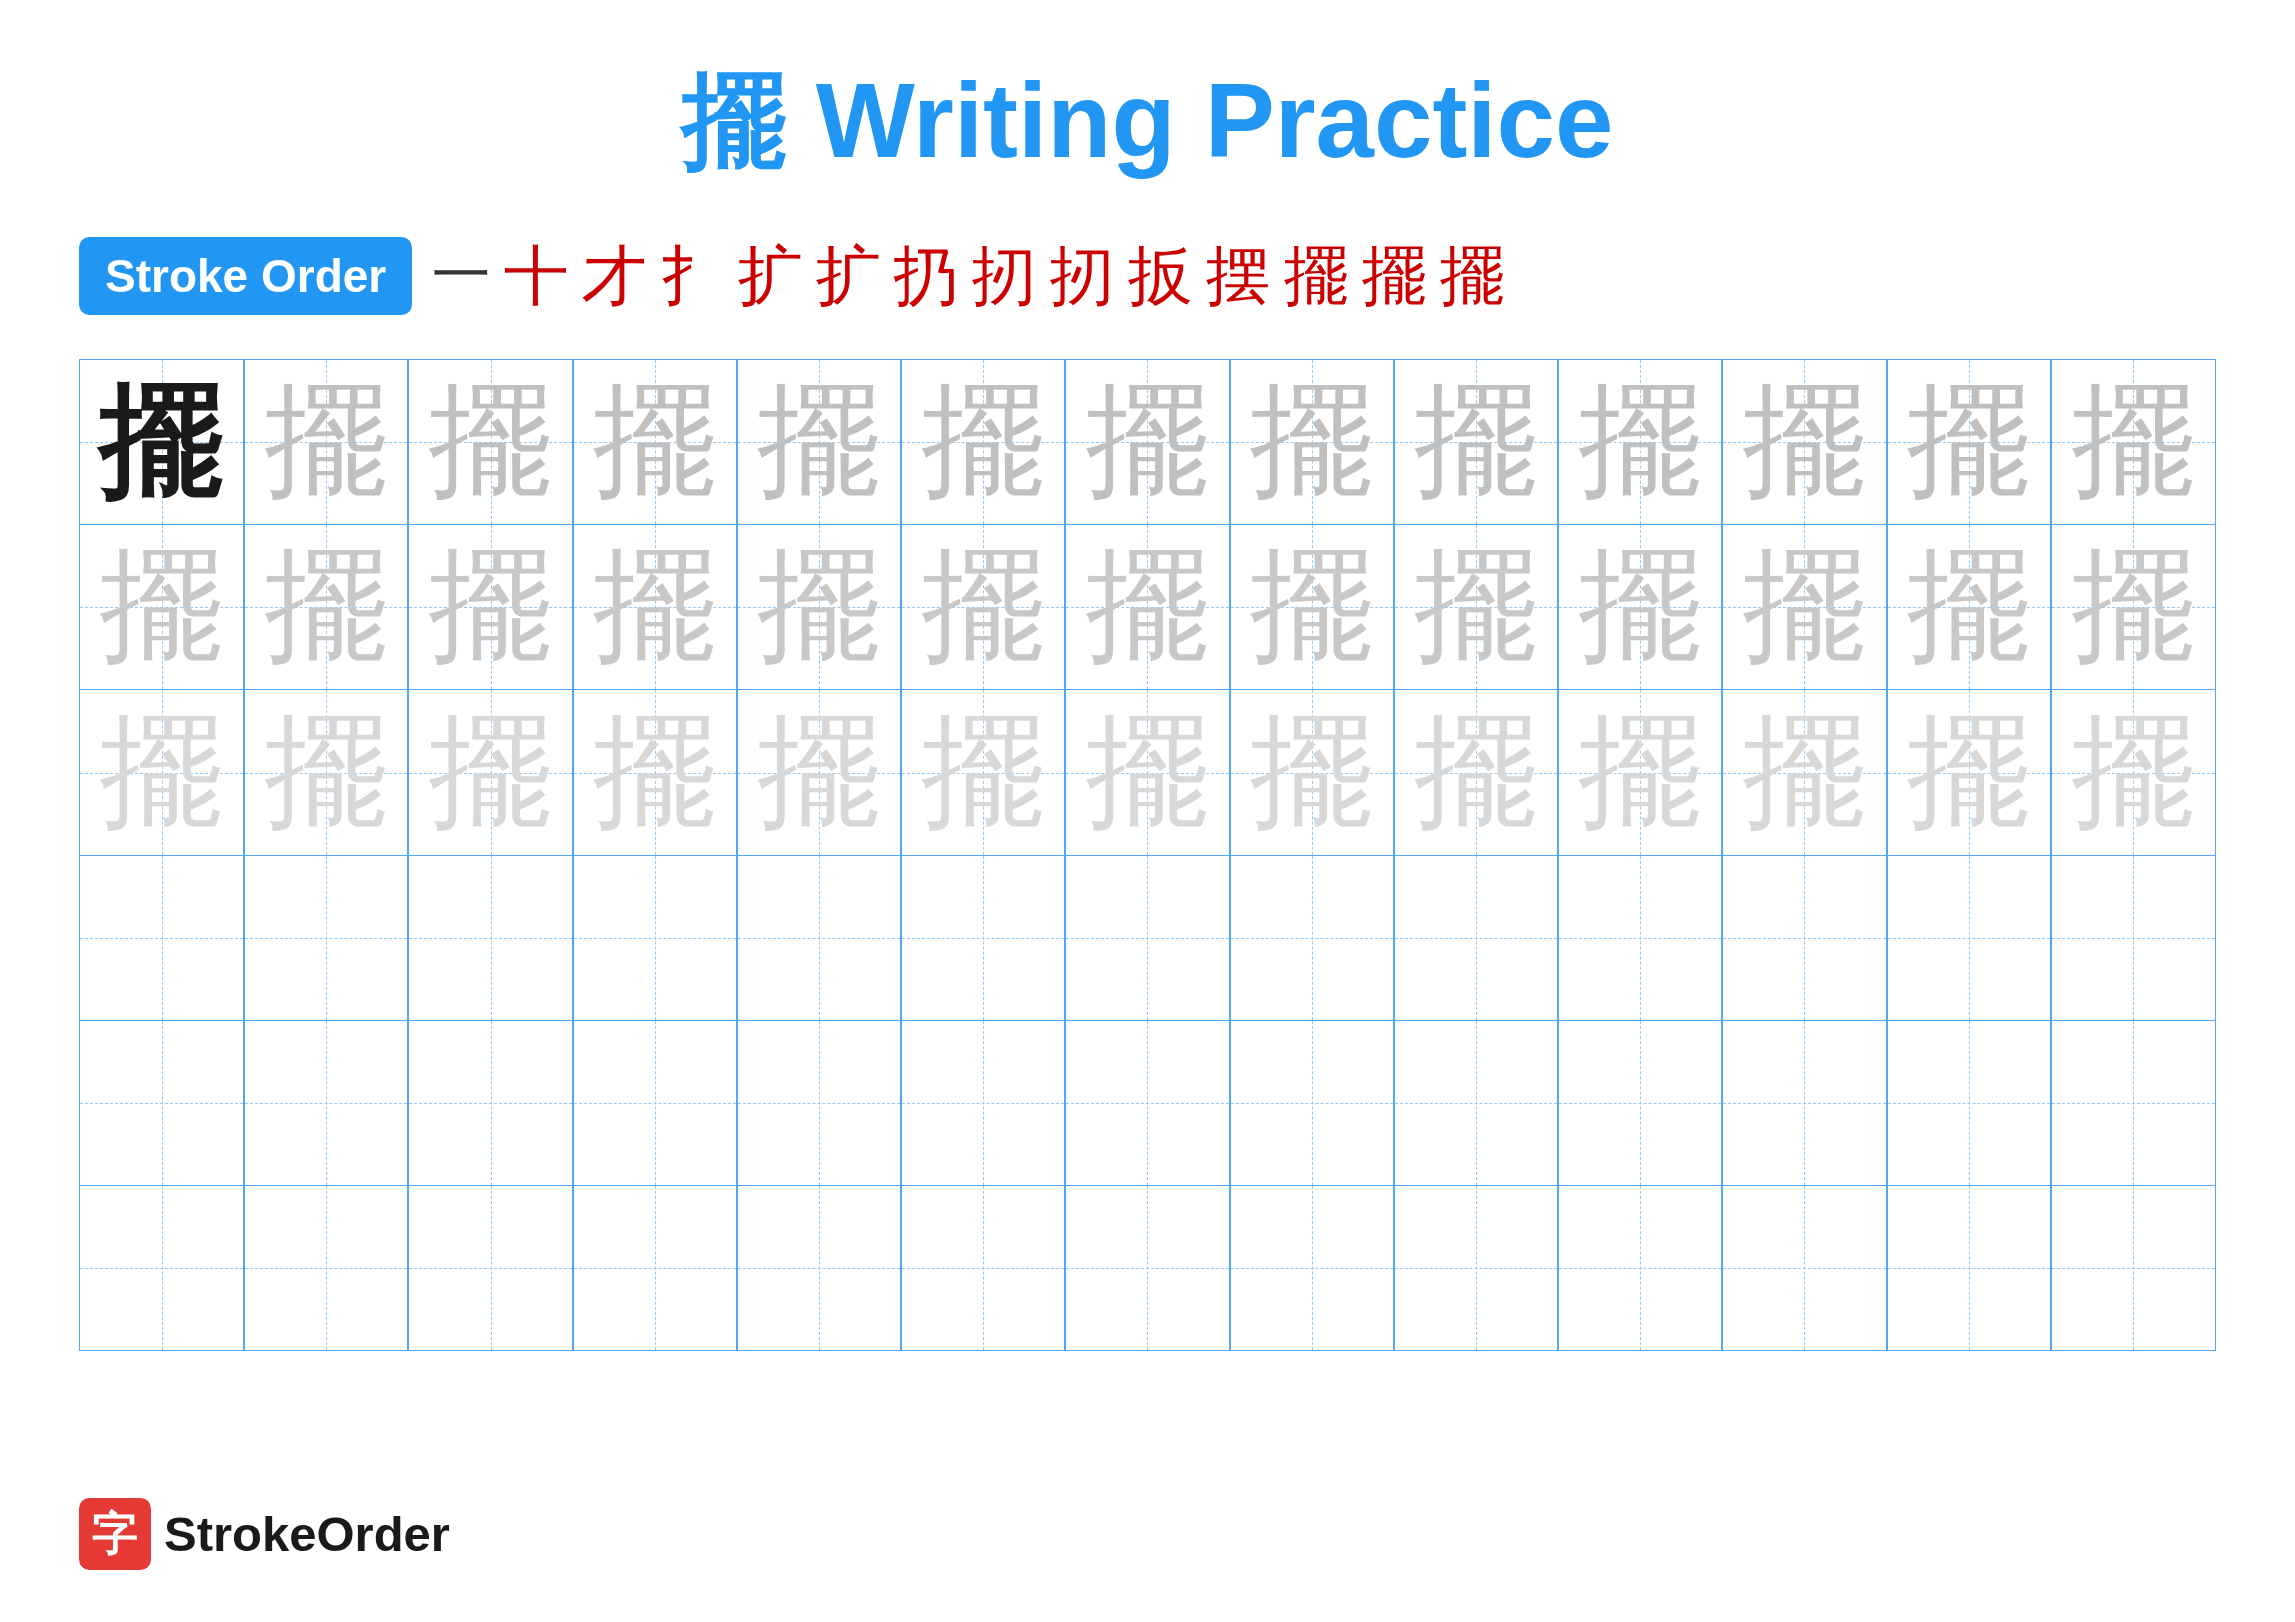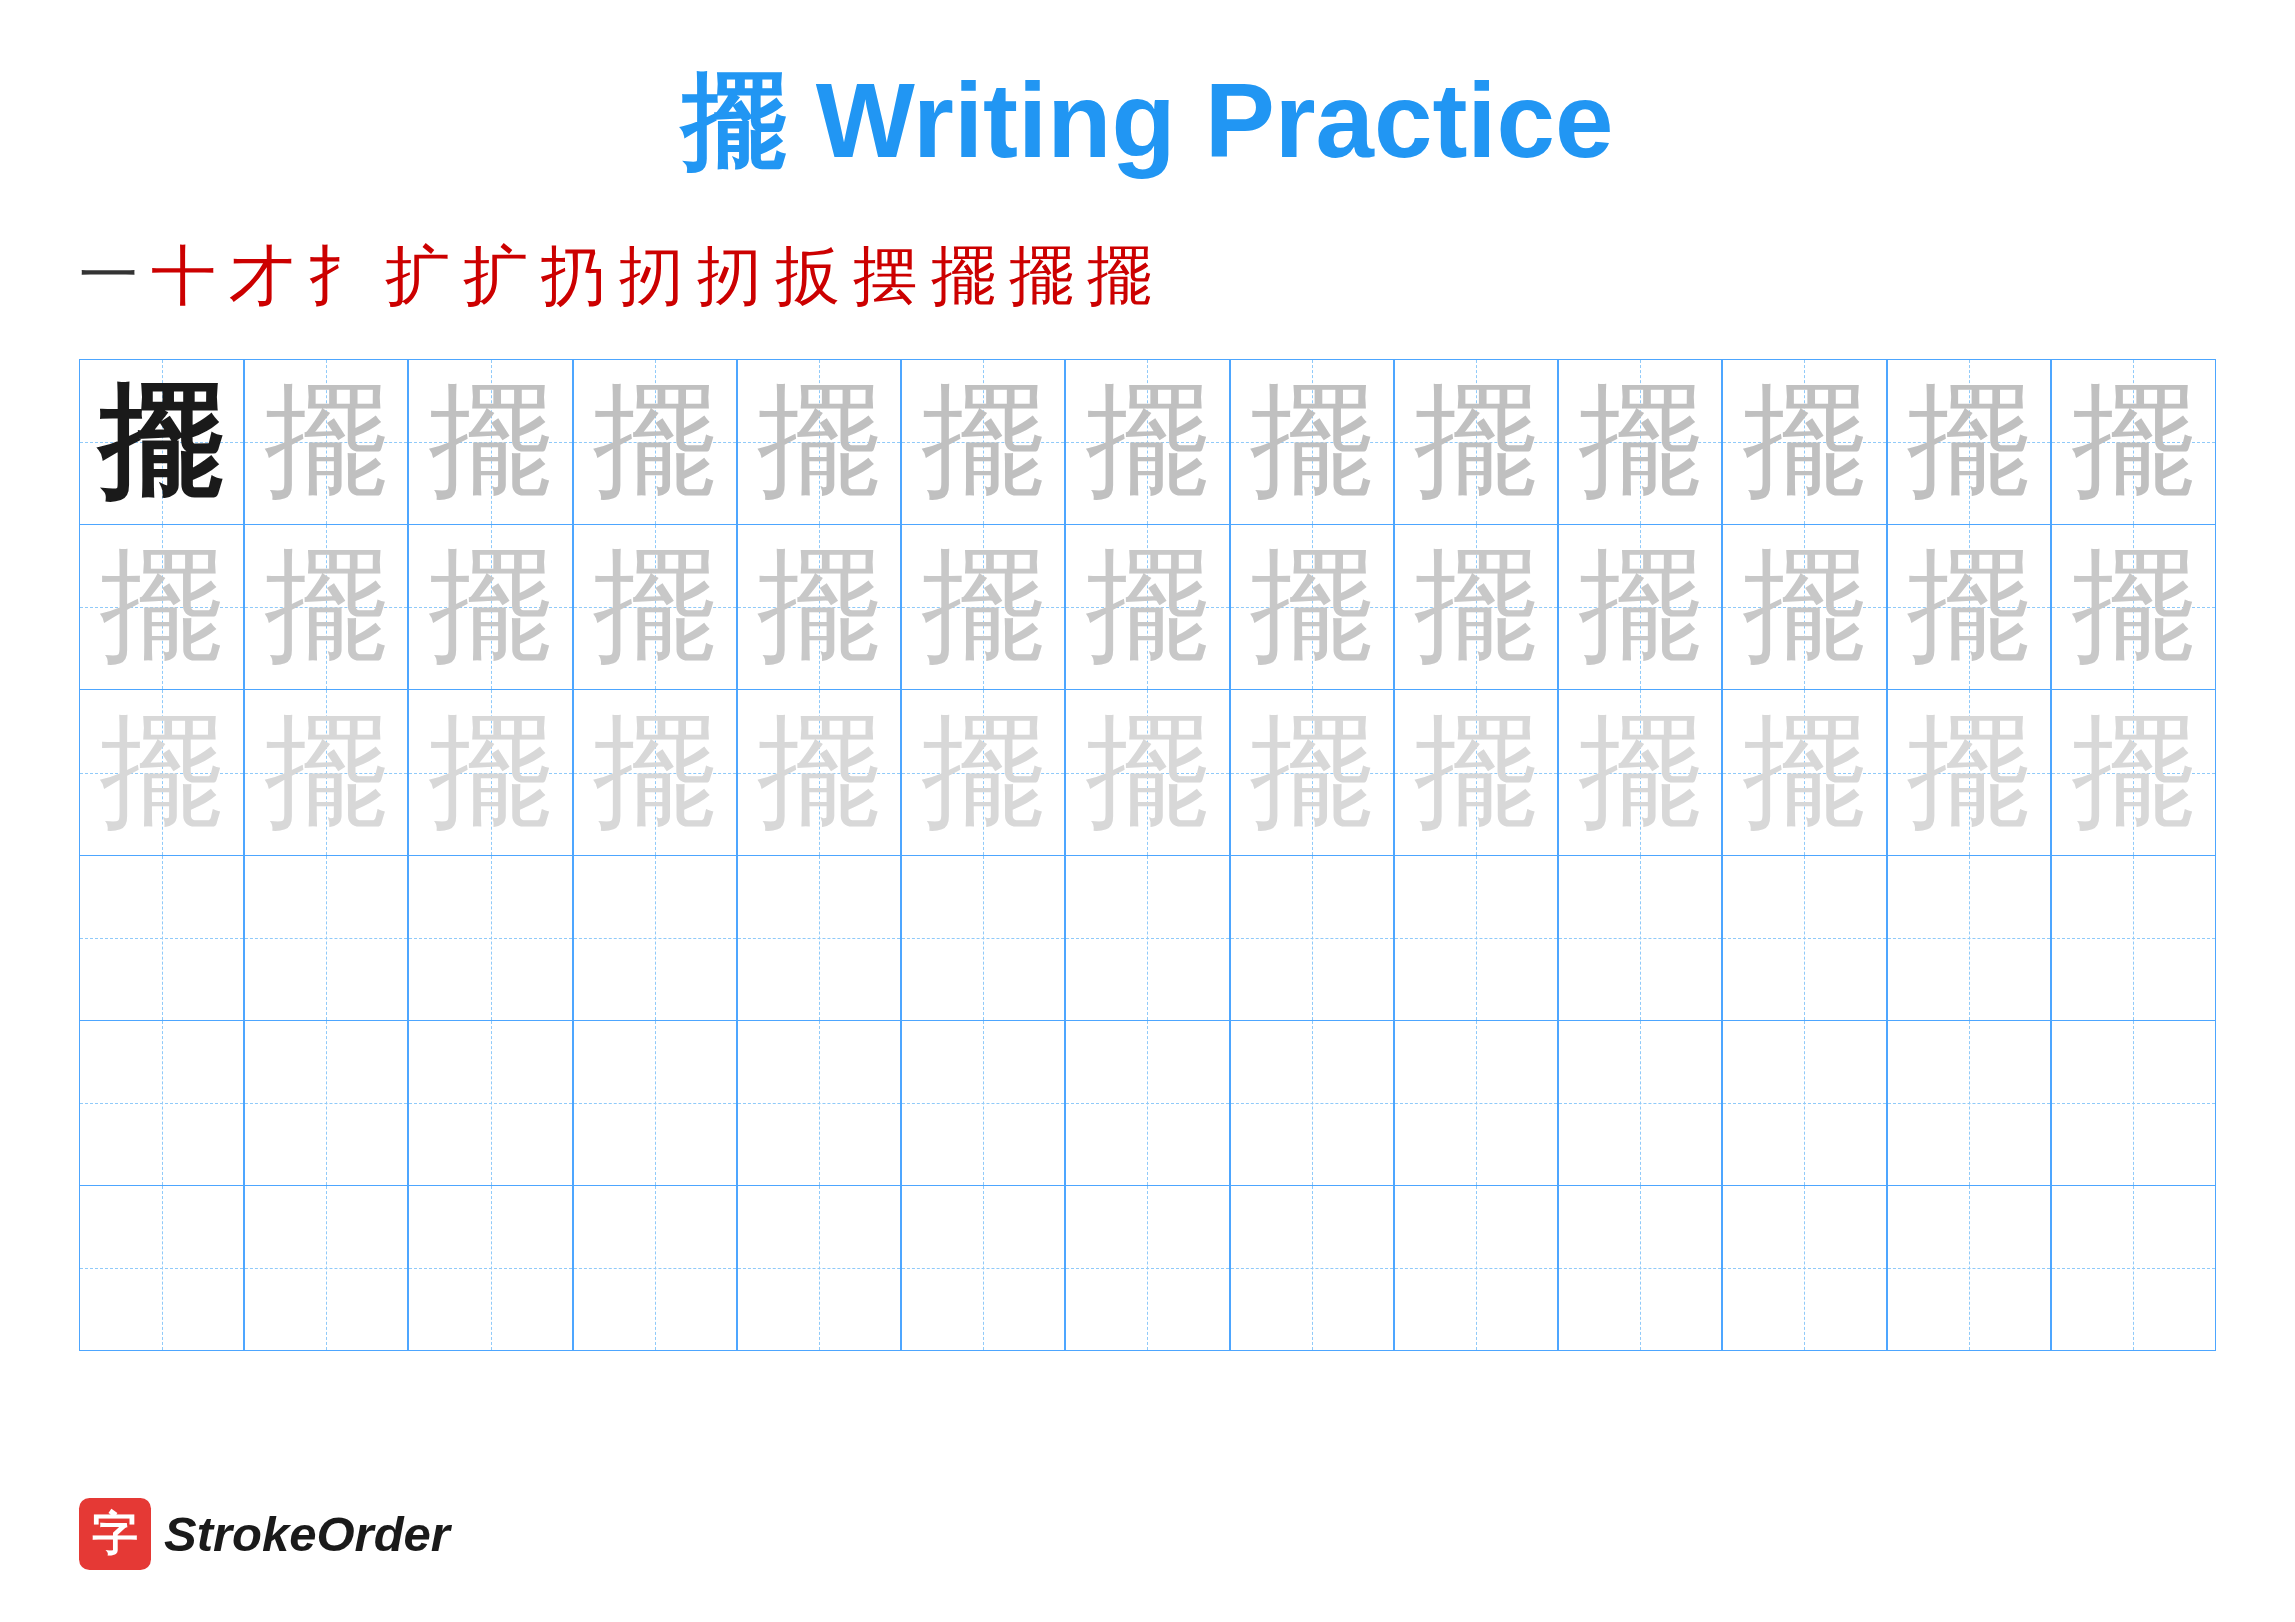--- a/index.html
+++ b/index.html
@@ -103,21 +103,20 @@
       font-size: 46px;
       font-family: serif;
       font-weight: bold;
     }
 
     .logo-text {
       font-size: 49px;
       font-weight: bold;
       color: #1a1a1a;
       font-family: sans-serif;
-      font-style: italic;
     }
 
     .grid-wrapper {
       width: 100%;
       border: 1.3px solid #4da6ff;
     }
 
     .grid-row-container {
       display: grid;
       grid-template-columns: repeat(13, 1fr);
@@ -174,20 +173,21 @@
     }
   </style>
 </head>
 <body>
 
 <div id="page">
 
   <h1 class="page-title">擺 Writing Practice</h1>
 
   <div class="stroke-order-row">
+    <span class="stroke-order-badge">Stroke Order</span>
     <div class="stroke-sequence">
 
     <span class="stroke-char dash">一</span>
         <span class="stroke-char">十</span>
         <span class="stroke-char">才</span>
         <span class="stroke-char">扌</span>
         <span class="stroke-char">扩</span>
         <span class="stroke-char">扩</span>
         <span class="stroke-char">扔</span>
         <span class="stroke-char">扨</span>

